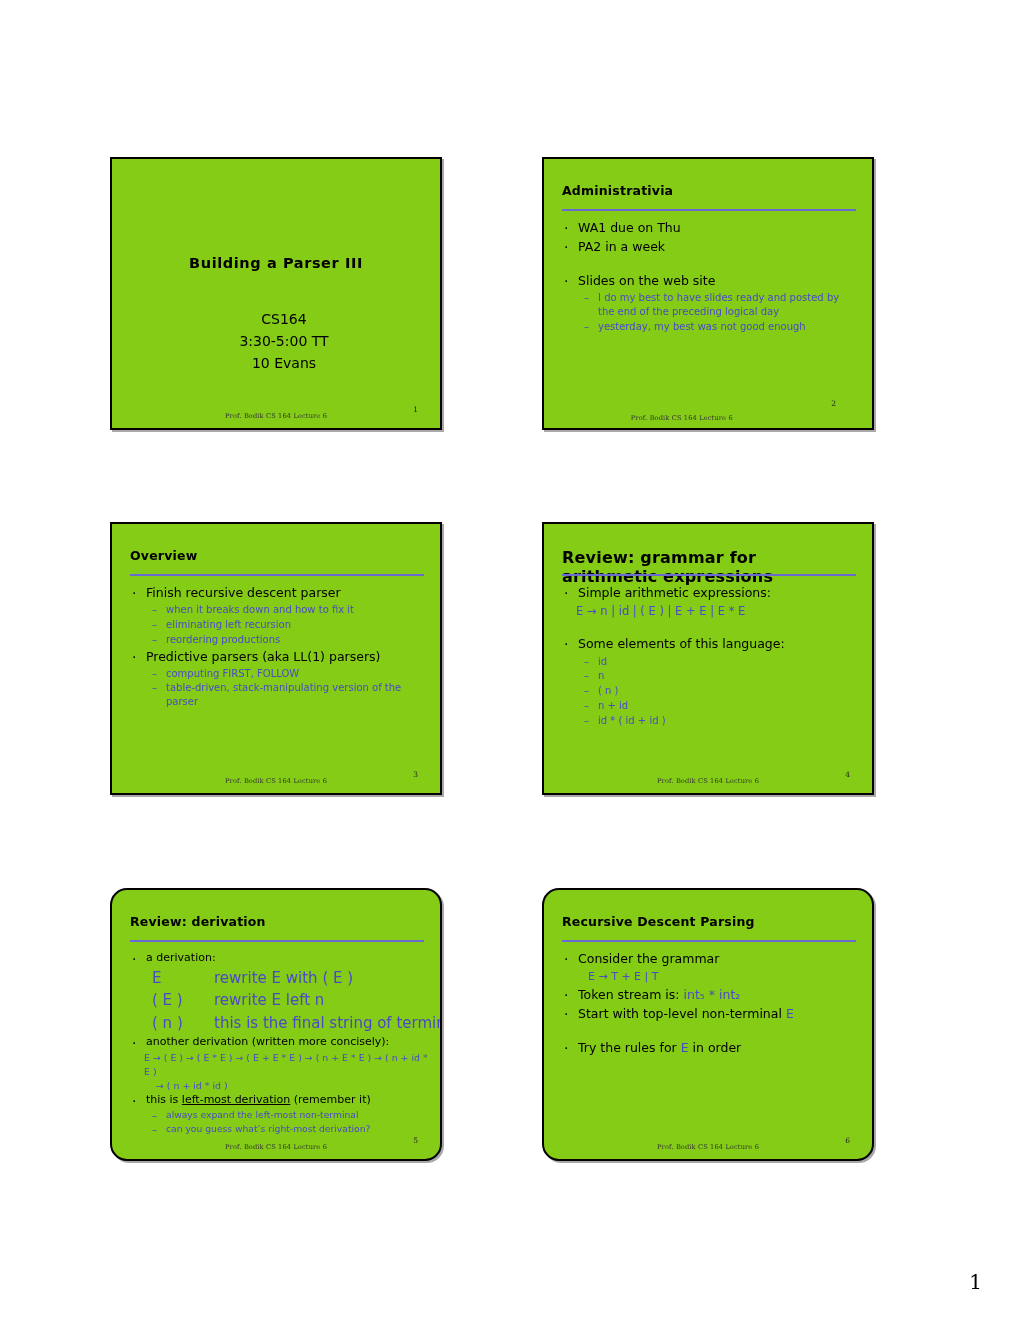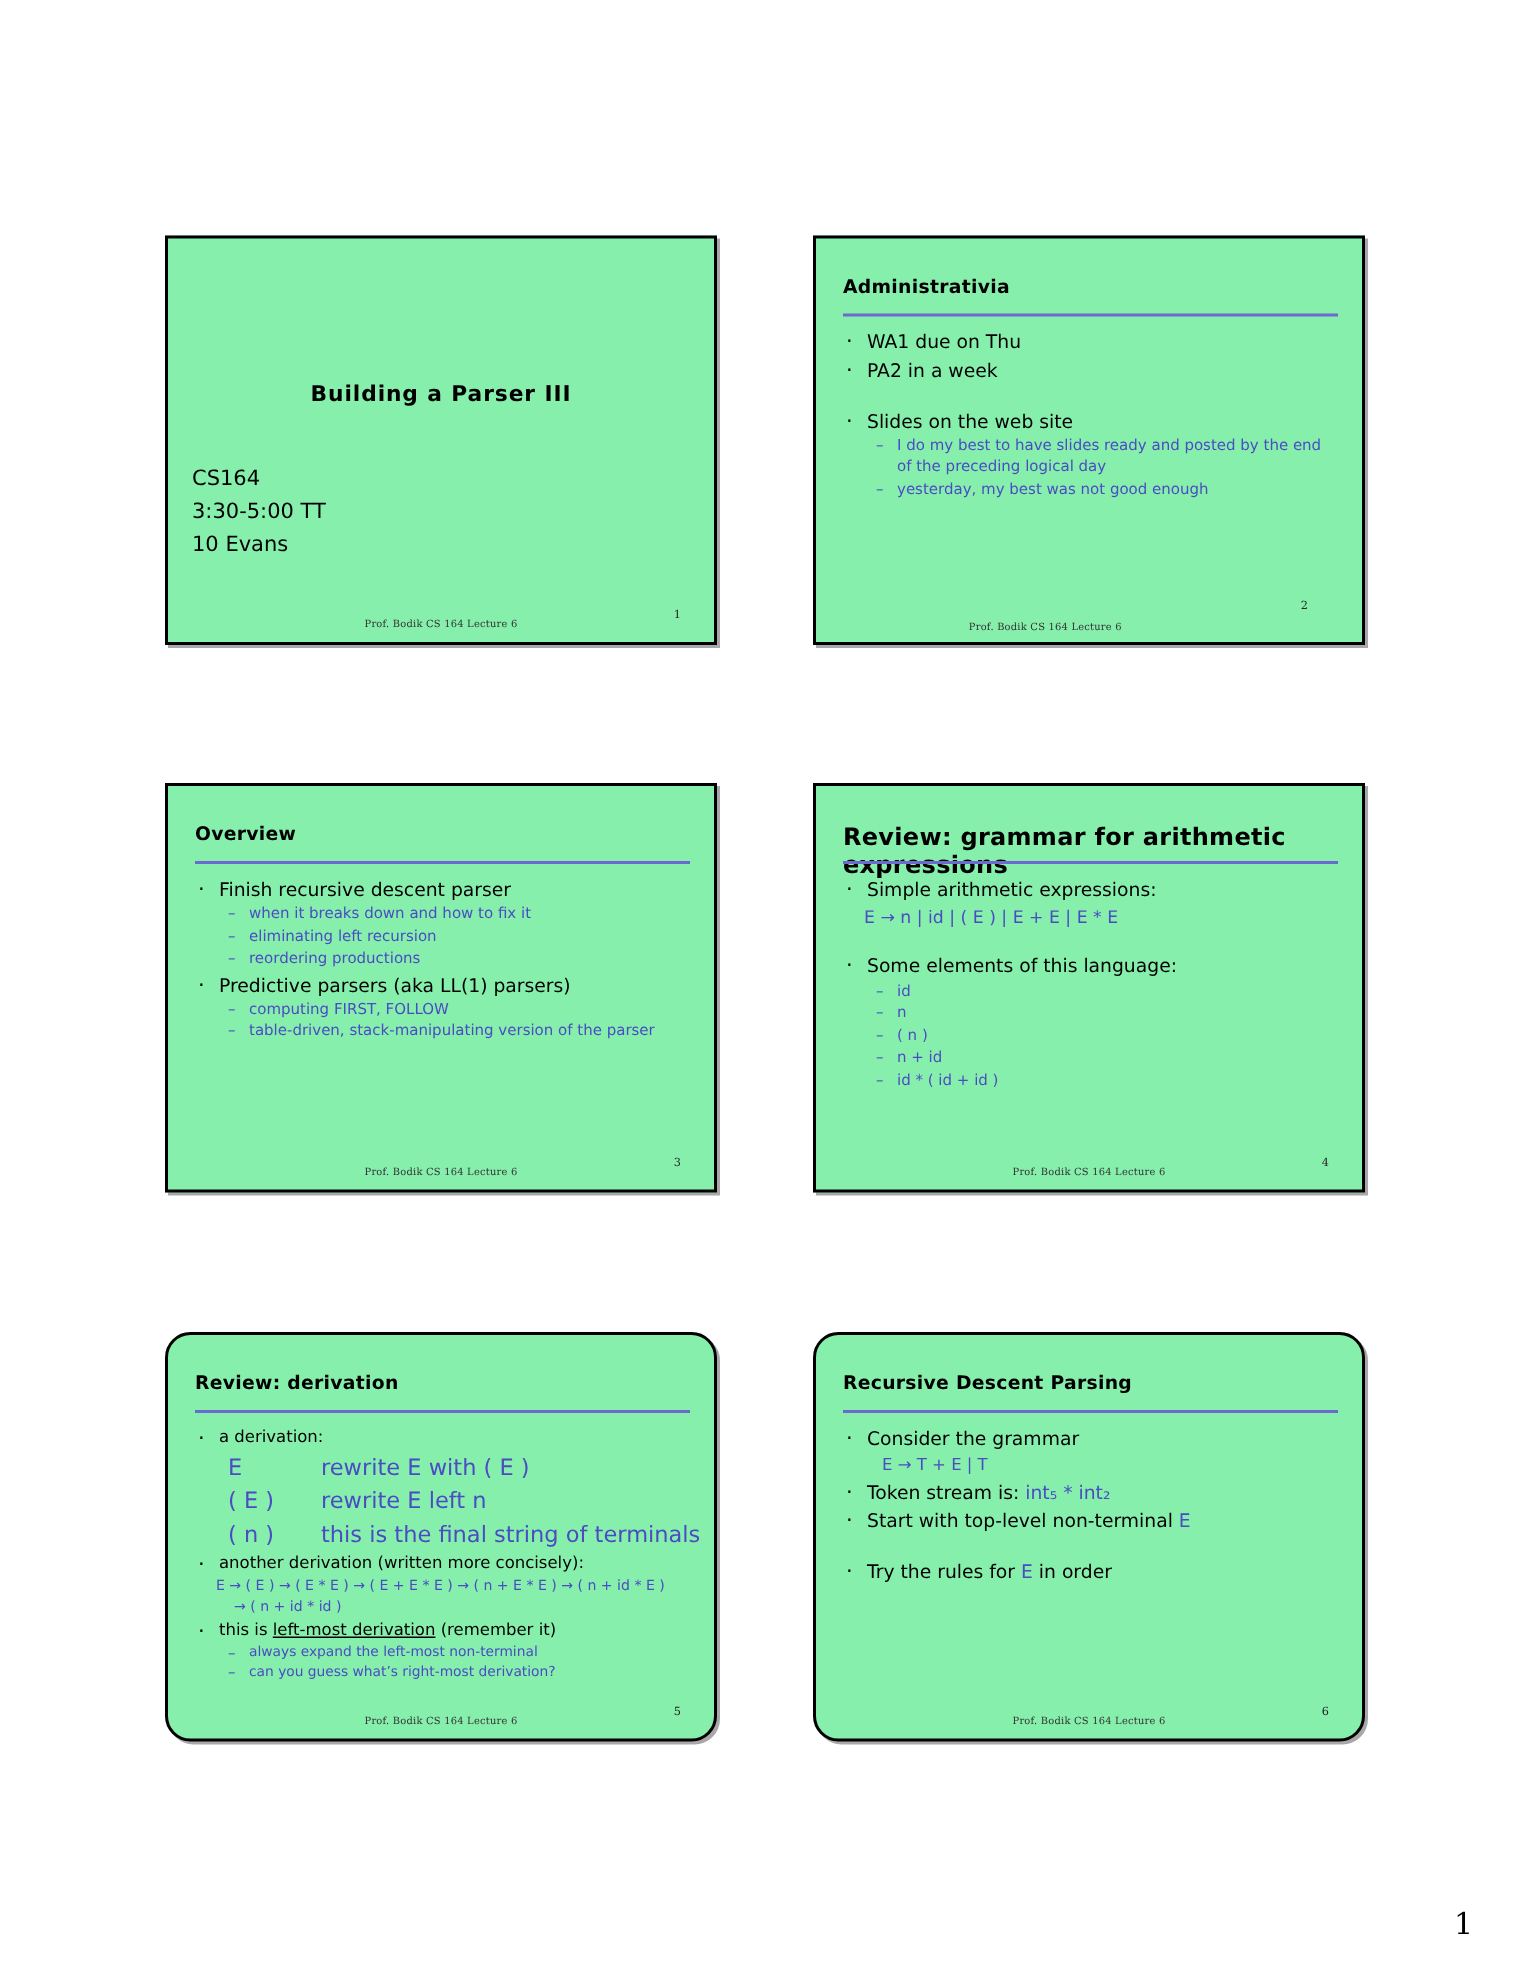--- a/index.html
+++ b/index.html
@@ -18,23 +18,23 @@
   .page {
     position: absolute;
     top: 0; left: 0;
     width: 1020px;
     height: 1320px;
   }
 
   
   .slide {
     position: absolute;
-    width: 368px;
+    width: 332px;
     height: 273px;
-    background: #86efac;
+    background: #84cc16;
     border: 2px solid #000000;
     box-sizing: border-box;
     box-shadow: 2px 2px 0 #a8a8a8;
     overflow: hidden;
   }
   .slide.col-l { left: 110px; }
   .slide.col-r { left: 542px; }
   .slide.row-1 { top: 157px; }
   .slide.row-2 { top: 522px; }
   .slide.row-3 { top: 888px; border-radius: 17px; }
@@ -123,21 +123,21 @@
     text-align: center;
     font-size: 14.5px;
     font-weight: bold;
     color: #000;
     letter-spacing: 0.6px;
   }
   .title-slide-sub {
     position: absolute;
     left: 16px; right: 0;
     top: 150px;
-    text-align: left;
+    text-align: center;
     font-size: 14px;
     color: #000;
     line-height: 1.56;
   }
 
   
   .s-footer {
     position: absolute;
     left: 0; right: 0;
     bottom: 8px;

